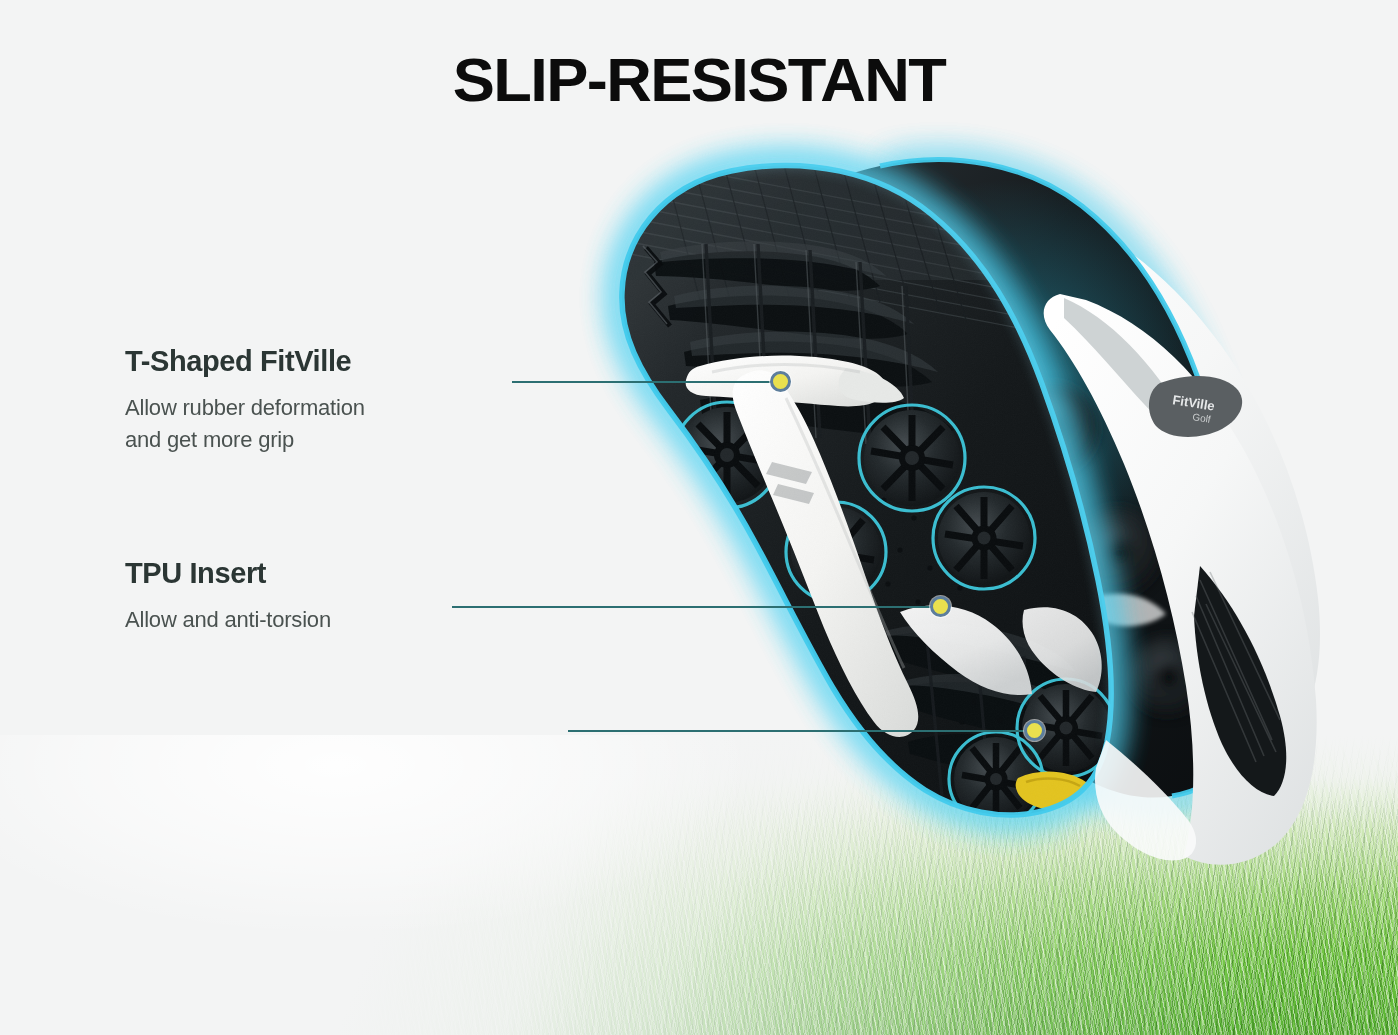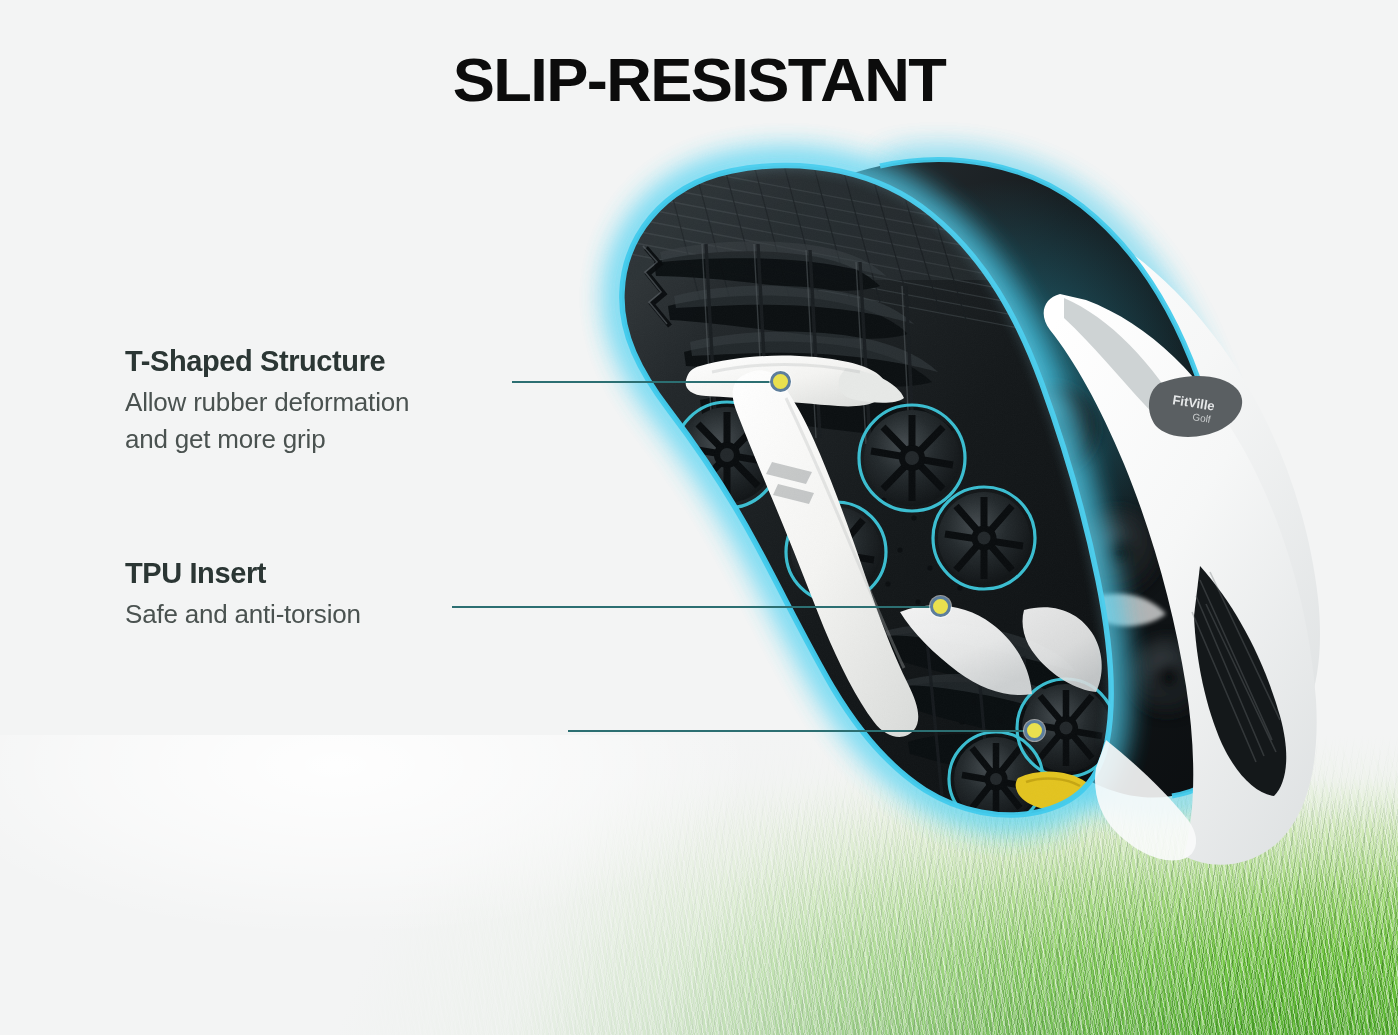--- a/index.html
+++ b/index.html
@@ -75,25 +75,25 @@
   .callout { position: absolute; }
   .callout .c-head {
     font-size: 29px;
     font-weight: bold;
     color: #2b3634;
     letter-spacing: -0.4px;
     line-height: 1.15;
     white-space: nowrap;
   }
   .callout .c-body {
-    font-size: 26px;
+    font-size: 22px;
     font-weight: normal;
     color: #4a5250;
     line-height: 1.42;
-    margin-top: 6px;
+    margin-top: 14px;
     letter-spacing: -0.2px;
     white-space: pre-line;
   }
   #callout-0 { left: 125px; top: 345px; }
   #callout-1 { left: 125px; top: 557px; }
   #callout-2 { left: 125px; top: 696px; }
 
   
   .leader {
     position: absolute;
@@ -558,24 +558,24 @@
 
   <div class="leader" style="left:512px; top:381px; width:262px;"></div>
   <div class="leader" style="left:452px; top:606px; width:484px;"></div>
   <div class="leader" style="left:568px; top:730px; width:464px;"></div>
 
   <div class="marker" style="left:770px; top:371px;"></div>
   <div class="marker" style="left:930px; top:596px;"></div>
   <div class="marker" style="left:1024px; top:720px;"></div>
 
   <div class="callout" id="callout-0">
-    <div class="c-head">T-Shaped Structure</div>
+    <div class="c-head">T-Shaped FitVille</div>
     <div class="c-body">Allow rubber deformation
 and get more grip</div>
   </div>
 
   <div class="callout" id="callout-1">
     <div class="c-head">TPU Insert</div>
-    <div class="c-body">Safe and anti-torsion</div>
+    <div class="c-body">Allow and anti-torsion</div>
   </div>
 
 
 </div>
 
 </body></html>

